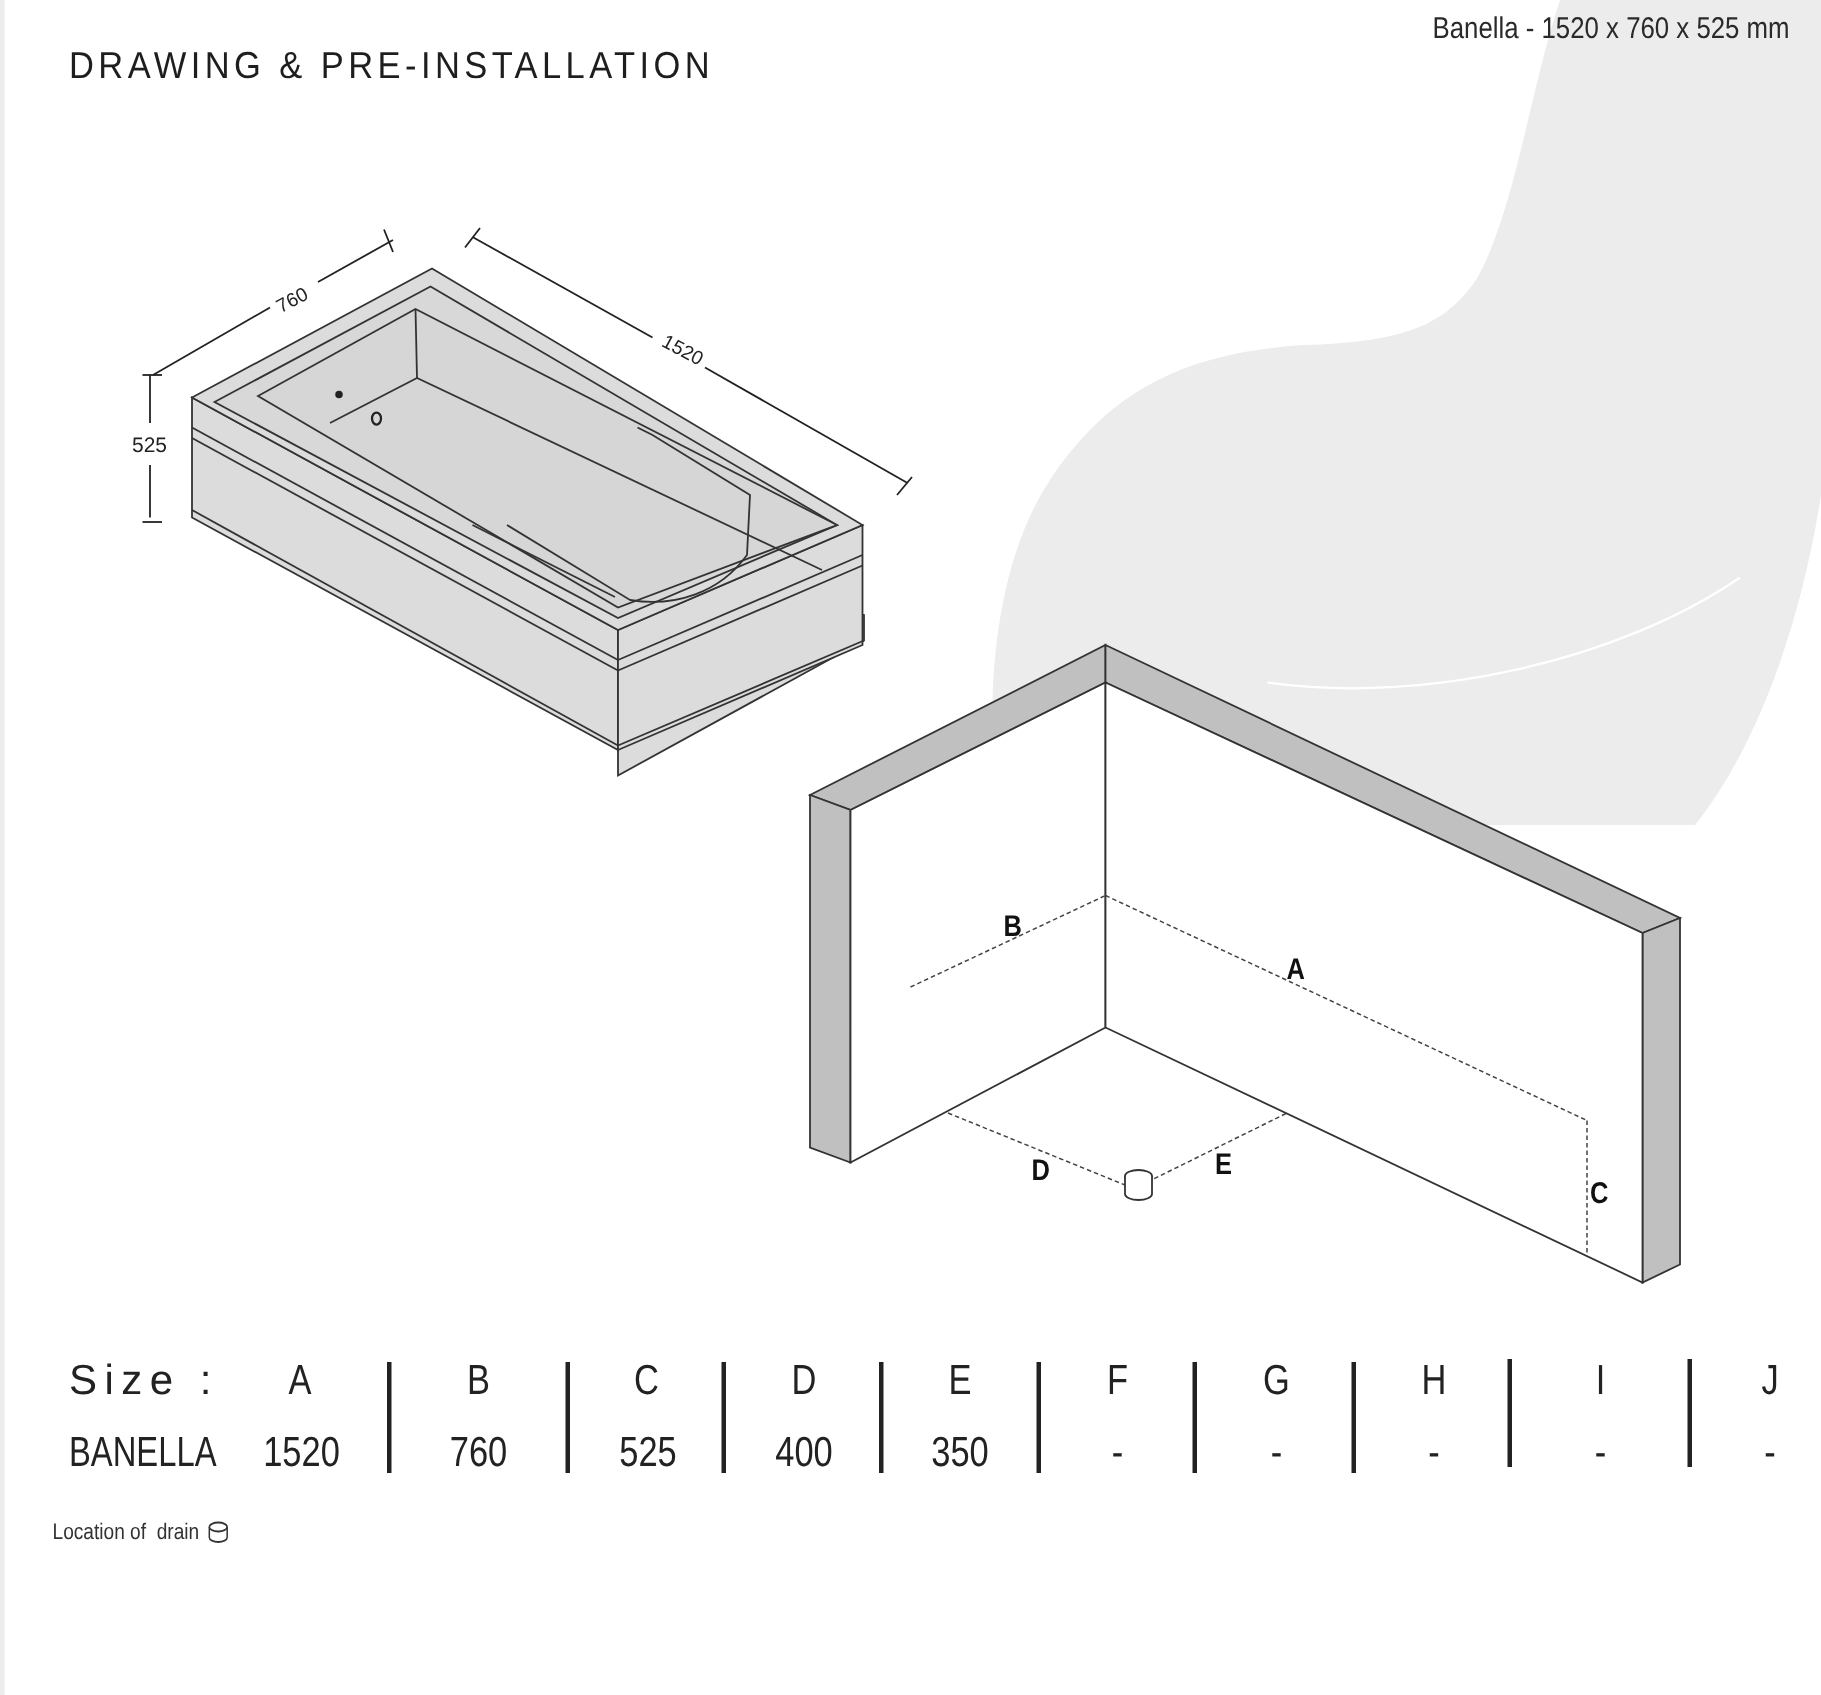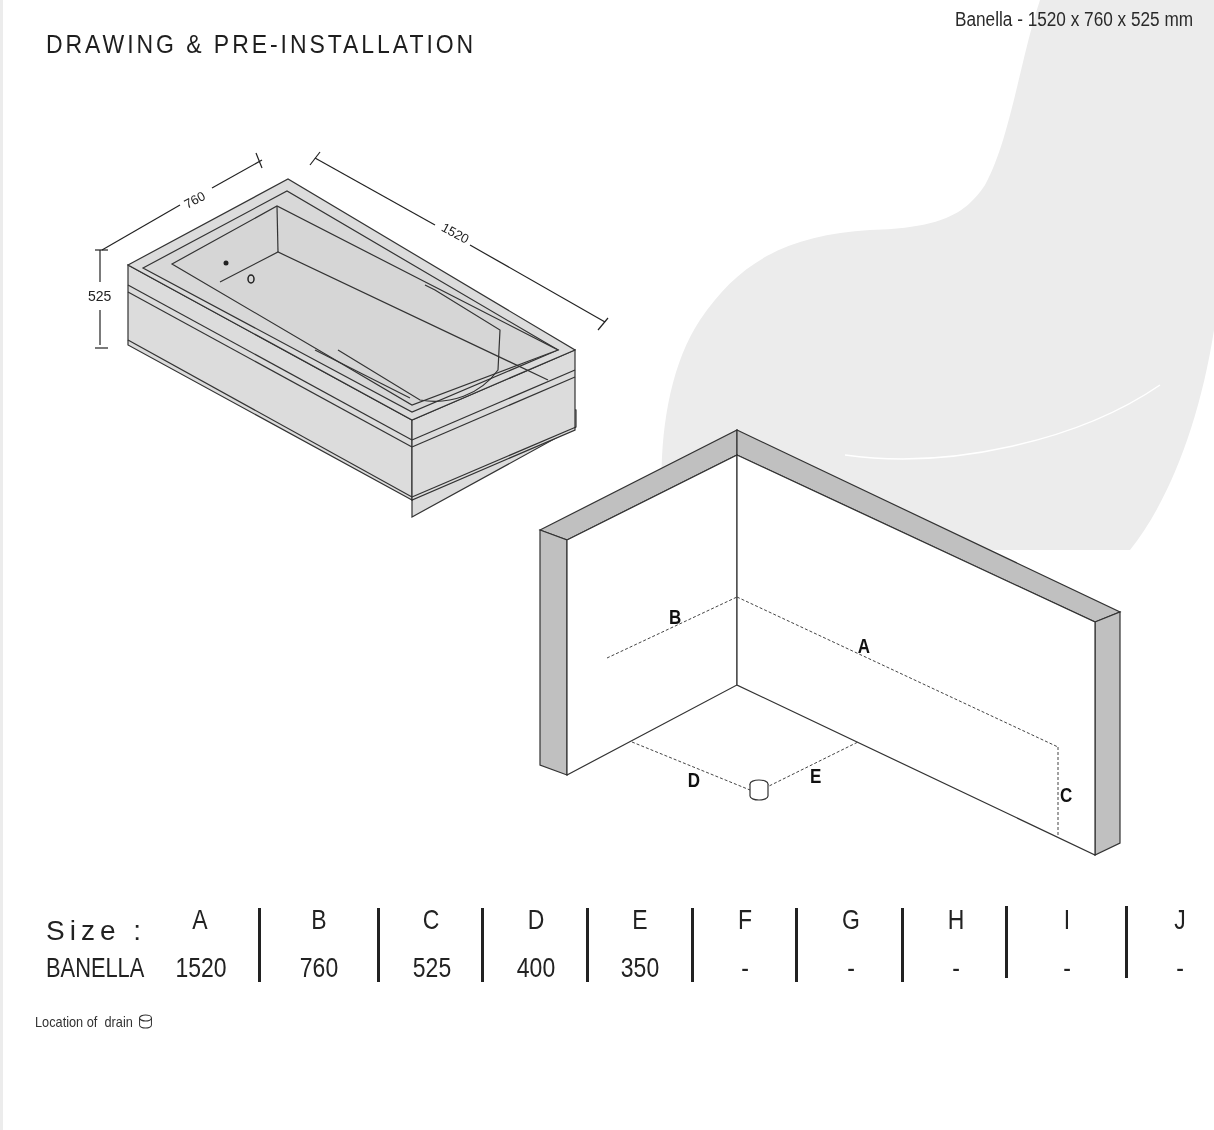--- a/index.html
+++ b/index.html
@@ -106,21 +106,21 @@
   <g font-family="Liberation Sans, sans-serif" font-weight="bold" font-size="20" fill="#111">
     <text x="669" y="624" transform="scale(0.85,1) translate(118,0)">B</text>
     <text x="858" y="653" transform="scale(0.85,1) translate(151,0)">A</text>
     <text x="1060" y="802" transform="scale(0.85,1) translate(187,0)">C</text>
     <text x="688" y="787" transform="scale(0.85,1) translate(121,0)">D</text>
     <text x="810" y="783" transform="scale(0.85,1) translate(143,0)">E</text>
   </g>
 </svg>
 
 <div class="size-table">
-  <div class="row-label" style="left:0;top:15px;letter-spacing:5px;">Size :</div>
+  <div class="row-label" style="left:0;top:4px;letter-spacing:5px;">Size :</div>
   <div class="row-label" style="left:0;top:52px;transform:scaleX(0.78);">BANELLA</div>
 
   <div class="cell" style="left:124px;top:4px;width:60px;">A</div>
   <div class="cell" style="left:120px;top:52px;width:70px;">1520</div>
   <div class="sep" style="left:212px;top:8px;height:74px;"></div>
 
   <div class="cell" style="left:243px;top:4px;width:60px;">B</div>
   <div class="cell" style="left:238px;top:52px;width:70px;">760</div>
   <div class="sep" style="left:331px;top:8px;height:74px;"></div>
 

